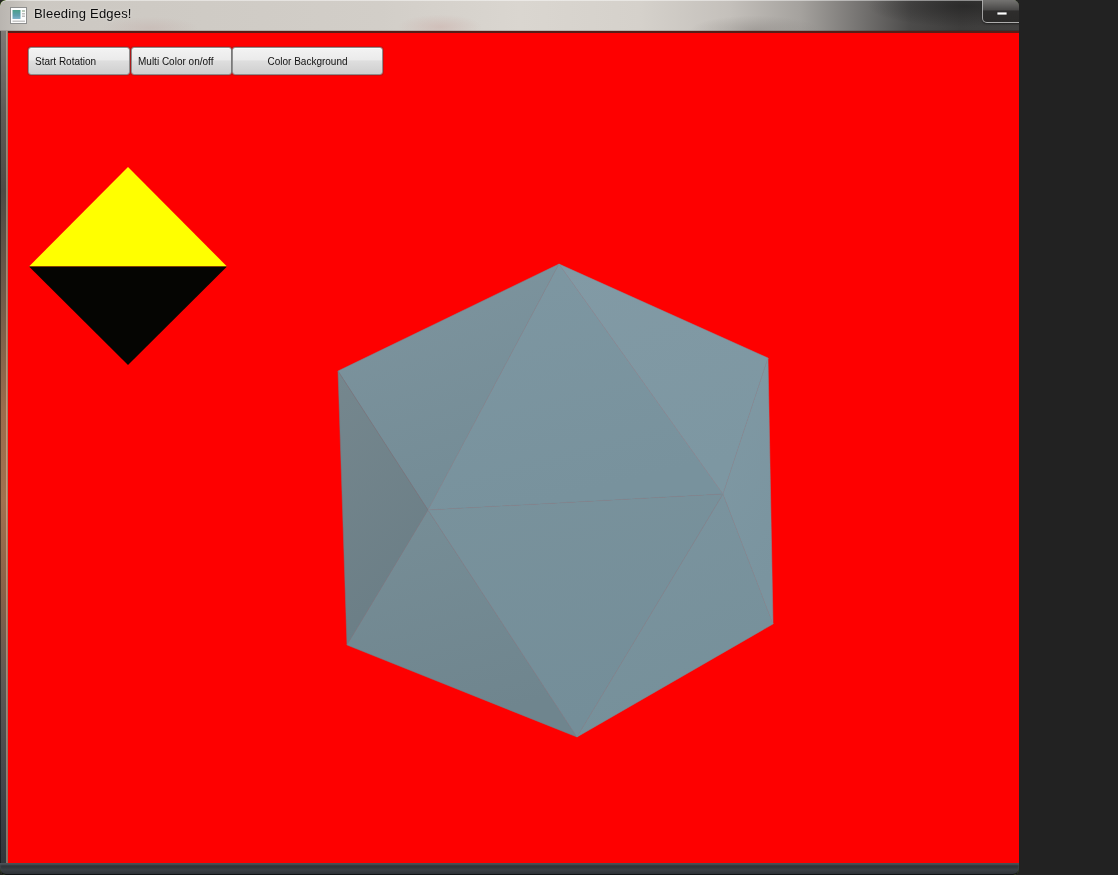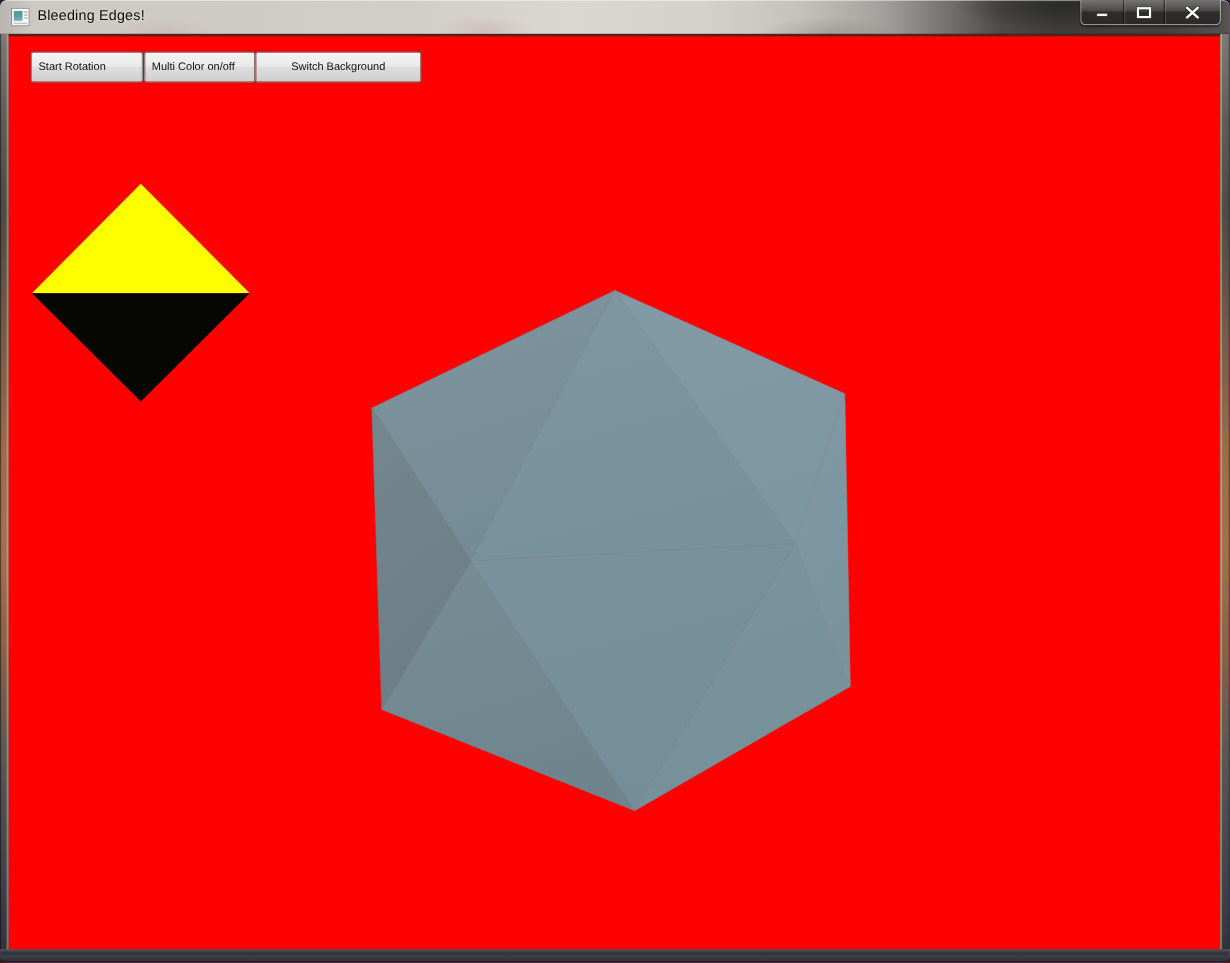--- a/index.html
+++ b/index.html
@@ -1,23 +1,23 @@
 <!DOCTYPE html>
 <html><head>
 <meta charset="utf-8">
 <style>
   html,body{margin:0;padding:0;background:#222;}
   *{box-sizing:border-box;}
   .window{
     position:relative;
-    width:1118px;height:875px;
+    width:1019px;height:875px;
     font-family:"Liberation Sans",sans-serif;
     border-radius:6px 6px 6px 6px;
     overflow:hidden;
-    background:#8b5cf6;
+    background:#4d7c0f;
   }
   
   .titlebar{
     position:absolute;left:0;top:0;width:1118px;height:31px;
     background:
       radial-gradient(70px 16px at 150px 28px, rgba(196,176,172,.45), rgba(196,176,172,0) 70%),
       radial-gradient(60px 18px at 440px 27px, rgba(203,173,168,.5), rgba(203,173,168,0) 70%),
       radial-gradient(90px 20px at 755px 30px, rgba(120,115,112,.35), rgba(120,115,112,0) 72%),
       radial-gradient(130px 28px at 965px 6px, rgba(28,28,28,.55), rgba(28,28,28,0) 75%),
       linear-gradient(to right,#b9b5b0 0,#ccc8c2 30px,#d2cec8 380px,#dad6d0 520px,#d5d1cb 640px,#c4c0bb 730px,#a5a29e 800px,#757371 860px,#4c4b4a 910px,#3e3d3c 960px,#434241 1060px,#565452 1118px);
@@ -183,17 +183,17 @@
           <polygon points="420,477 339,612 569,704" fill="url(#faceGrad4)" stroke="#6f858e" stroke-width="0.5"></polygon>
           <polygon points="420,477 569,704 715,461" fill="url(#faceGrad5)" stroke="#748e99" stroke-width="0.5"></polygon>
           <polygon points="715,461 569,704 765,591" fill="url(#faceGrad6)" stroke="#76909a" stroke-width="0.5"></polygon>
           <polygon points="715,461 765,591 760,325" fill="url(#faceGrad7)" stroke="#7a949f" stroke-width="0.5"></polygon>
         </g>
     </svg>
 
     <div class="toolbar">
       <button class="tb-btn tb-b1 clip">Start Rotation</button>
       <button class="tb-btn tb-b2 clip">Multi Color on/off</button>
-      <button class="tb-btn tb-b3 center">Switch Background</button>
+      <button class="tb-btn tb-b3 center">Color Background</button>
     </div>
   </div>
 
 </div>
 
 </body></html>

